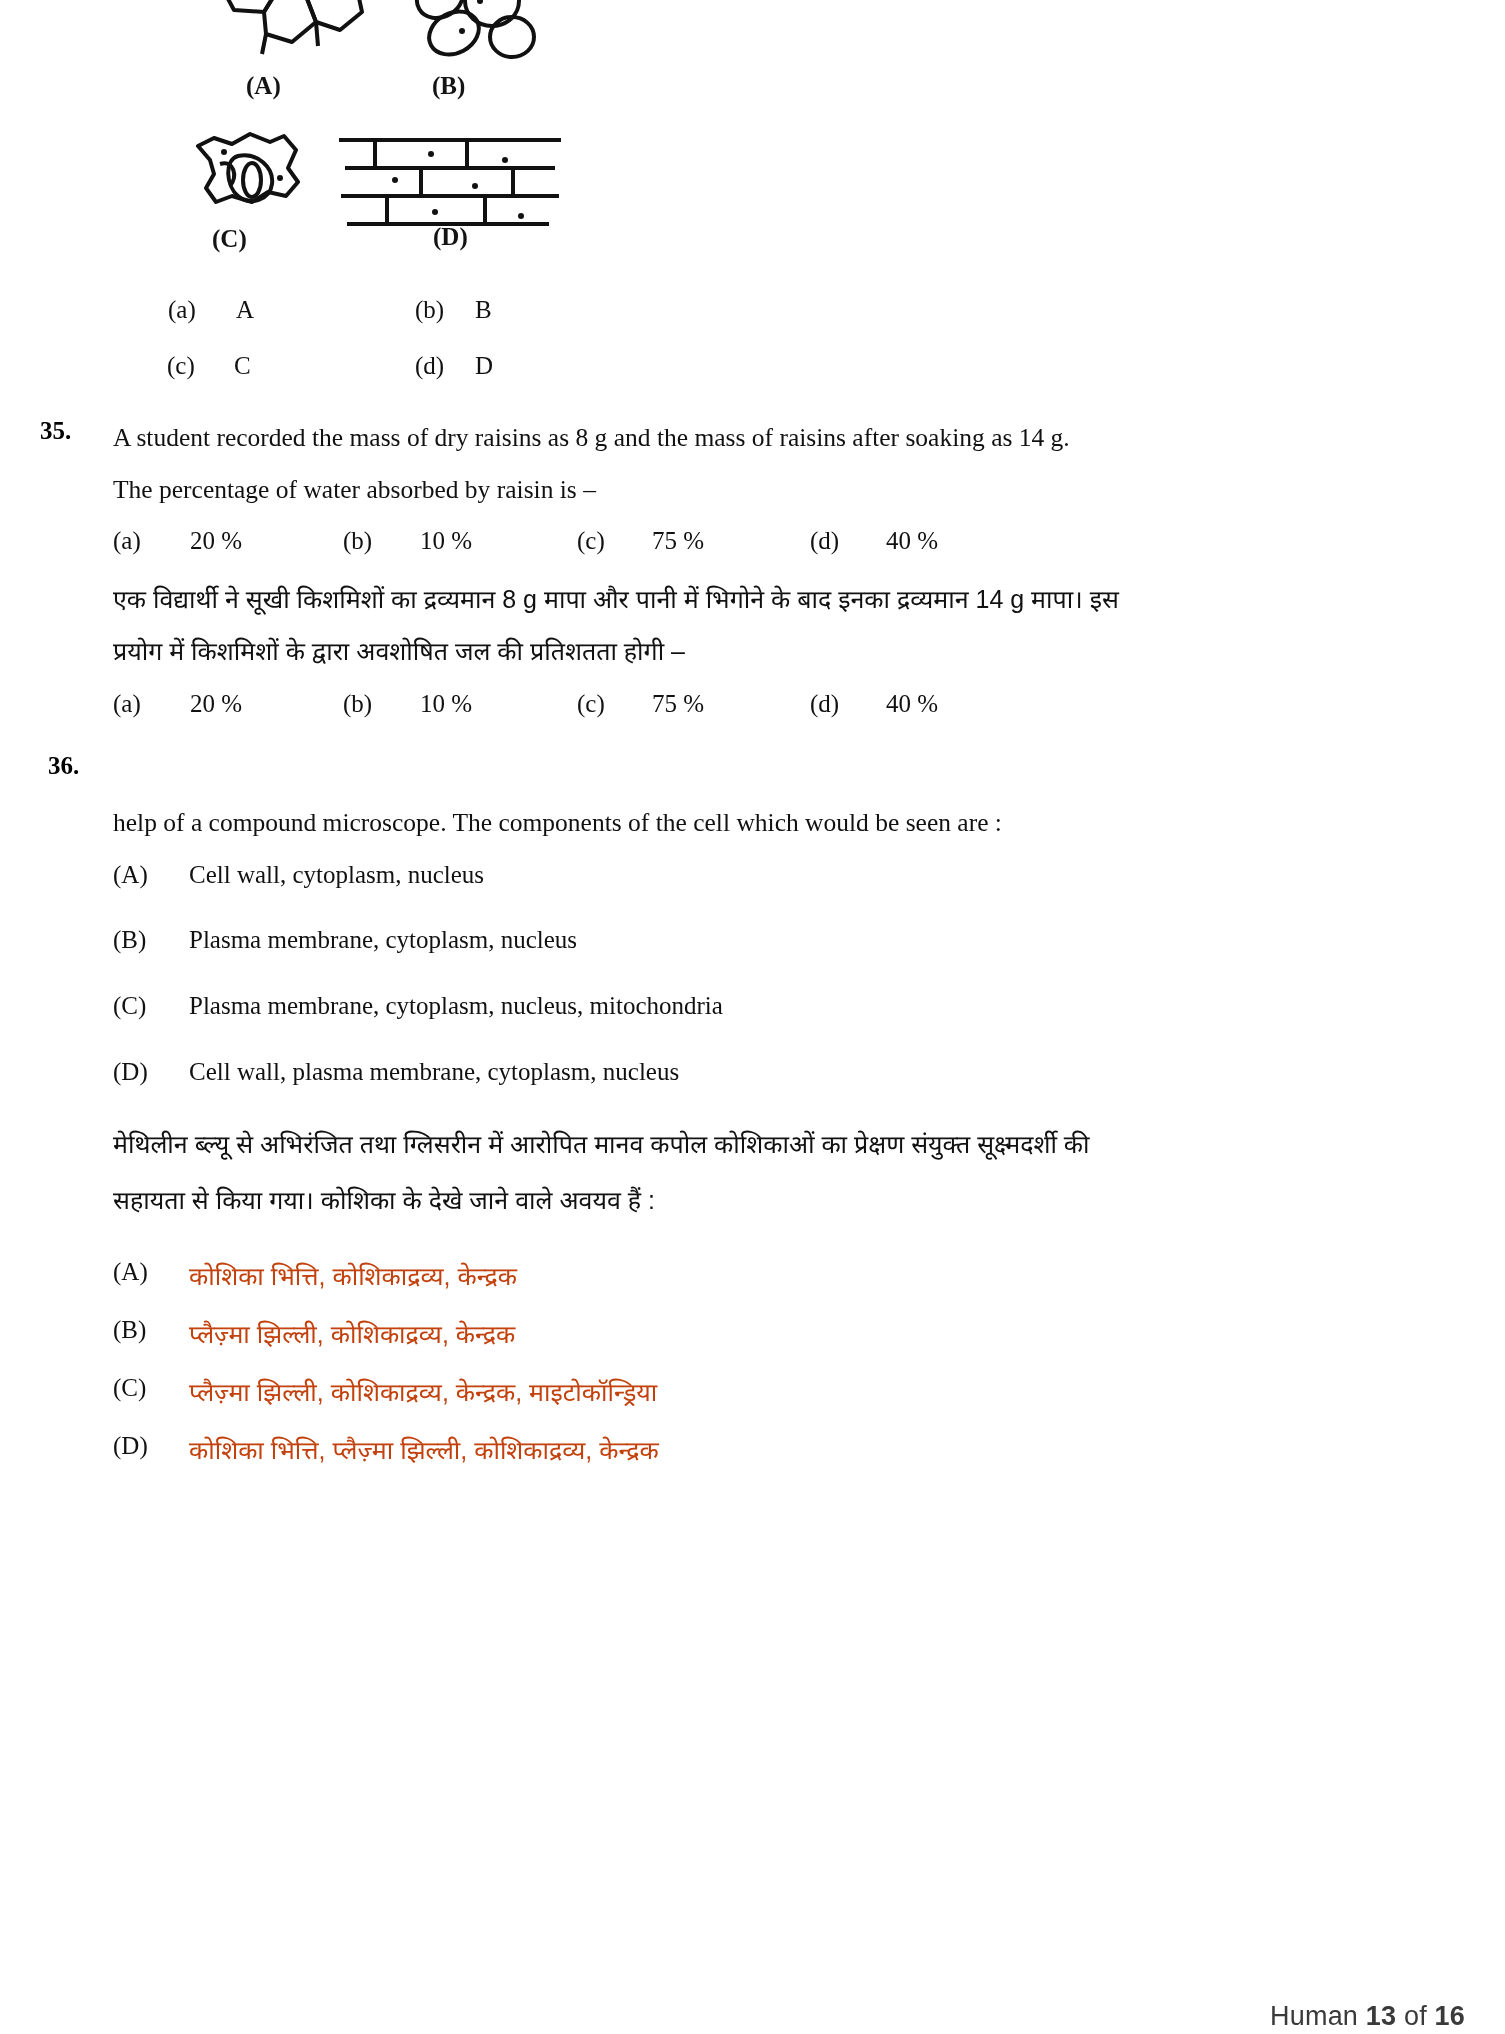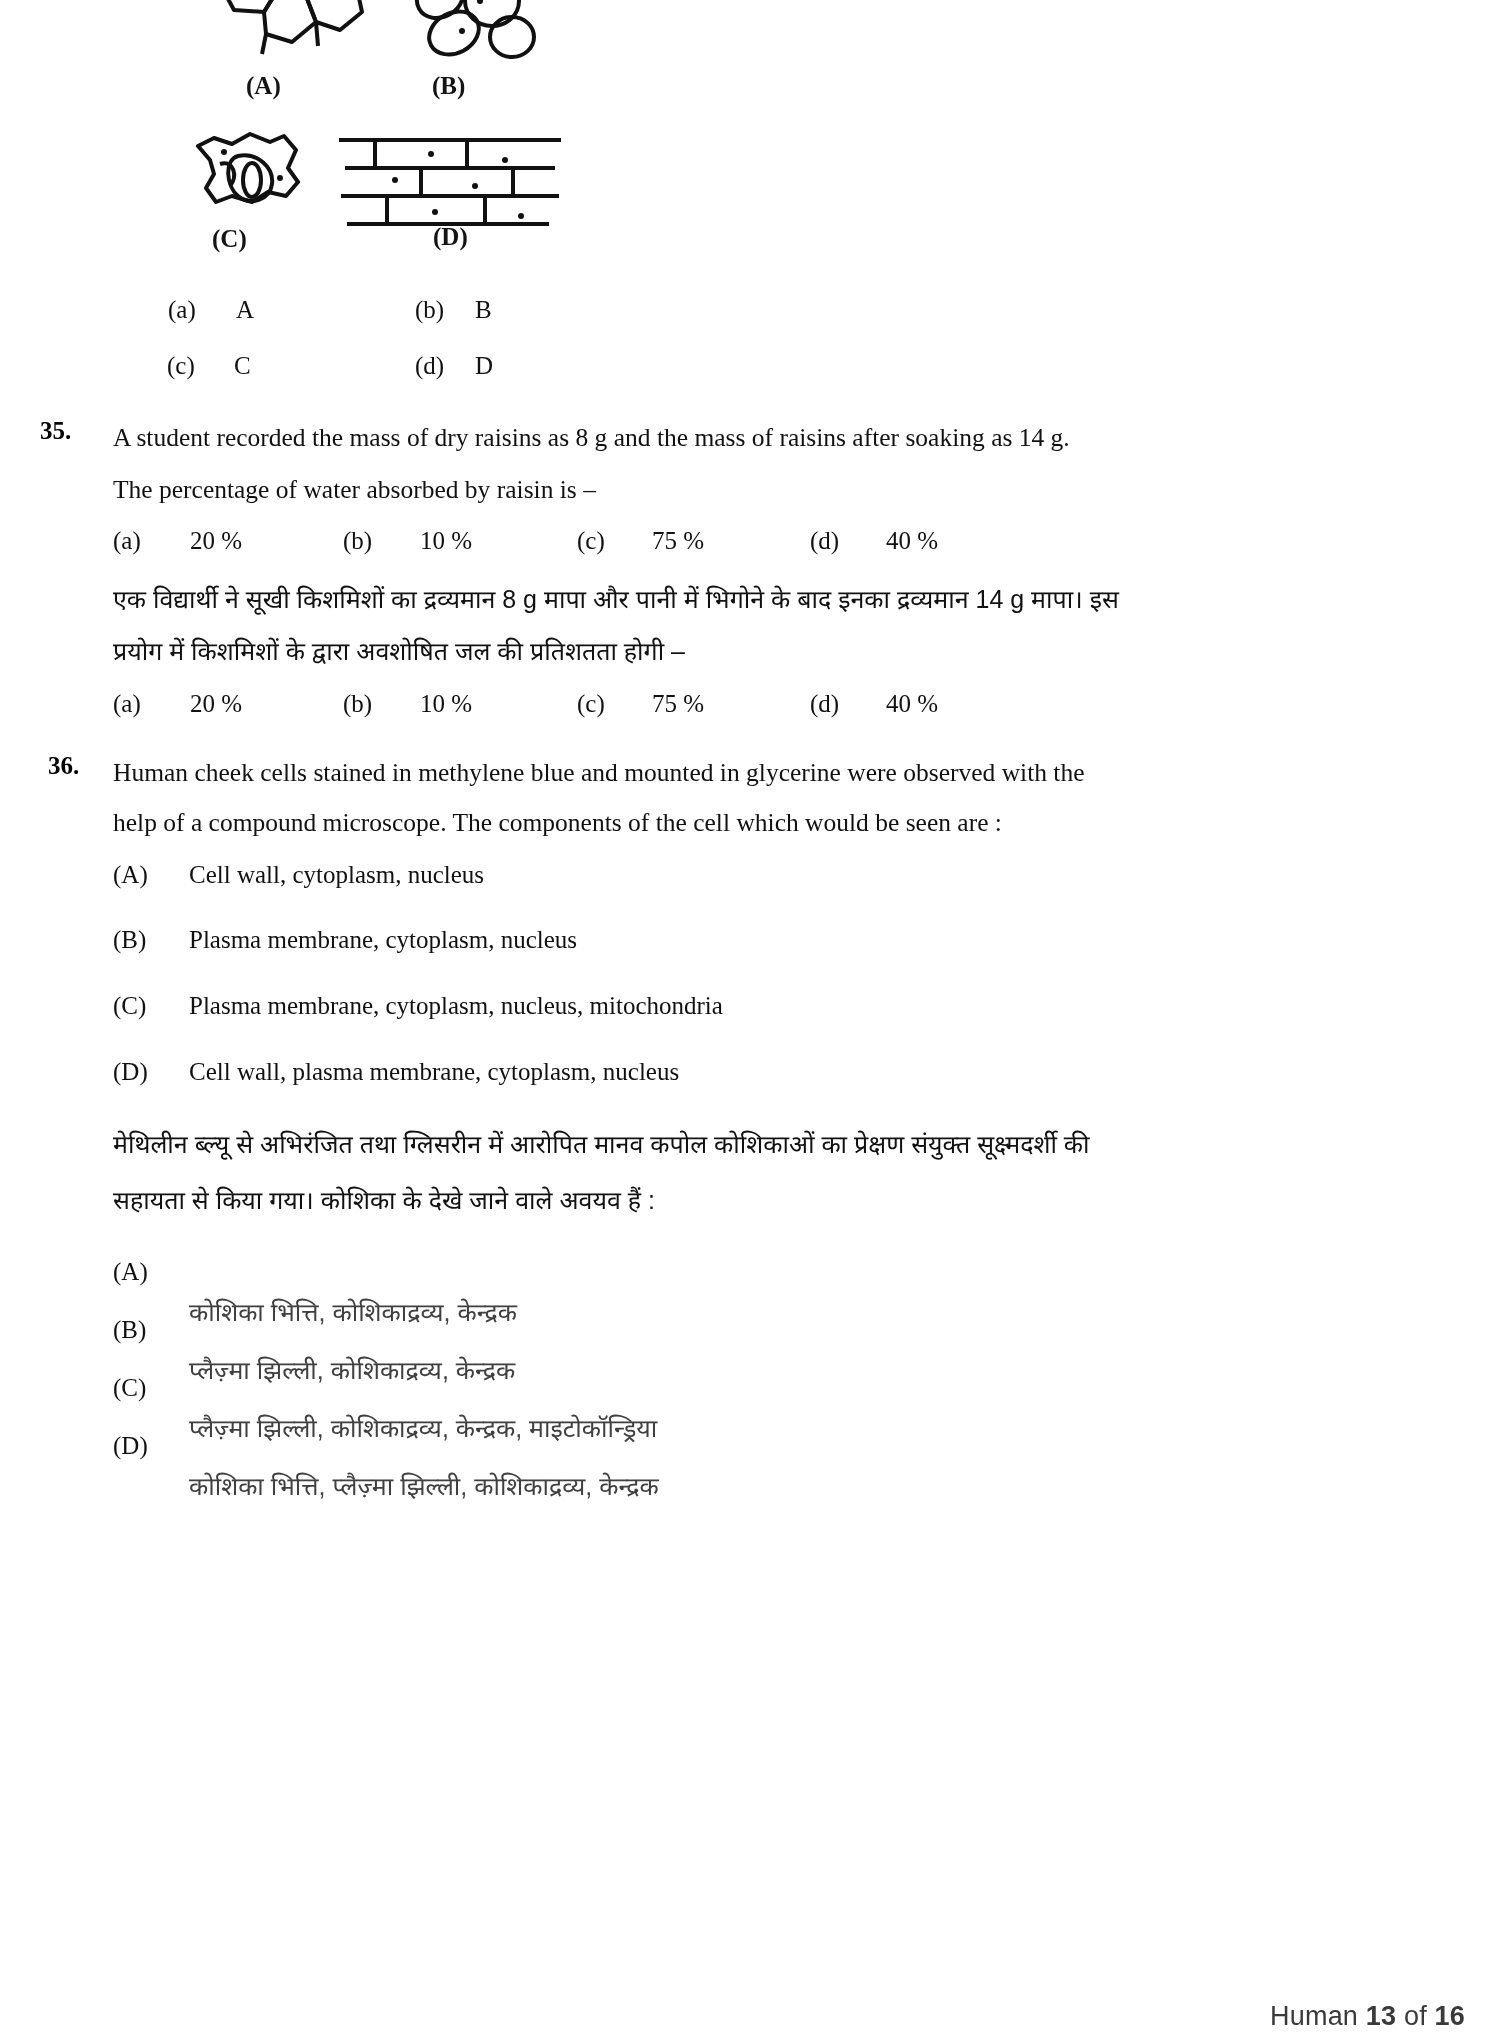--- a/index.html
+++ b/index.html
@@ -79,22 +79,21 @@
   .opt-val {
     position: absolute;
     font-size: 25px;
     font-family: "Liberation Serif", serif;
     color: #111;
   }
   .opt-val-hi {
     position: absolute;
     font-size: 25px;
     font-family: "Liberation Sans", sans-serif;
-    color: #404040;
-    margin-top: 36px;
+    color: #c2410c;
   }
   .footer {
     position: absolute;
     right: 40px;
     bottom: 2px;
     font-family: "Liberation Sans", sans-serif;
     font-size: 27px;
     color: #3a3a3a;
     letter-spacing: .2px;
   }
@@ -213,21 +212,20 @@
   <div class="opt-letter" style="left:113px; top:690px;">(a)</div>
   <div class="opt-val" style="left:190px; top:690px;">20 %</div>
   <div class="opt-letter" style="left:343px; top:690px;">(b)</div>
   <div class="opt-val" style="left:420px; top:690px;">10 %</div>
   <div class="opt-letter" style="left:577px; top:690px;">(c)</div>
   <div class="opt-val" style="left:652px; top:690px;">75 %</div>
   <div class="opt-letter" style="left:810px; top:690px;">(d)</div>
   <div class="opt-val" style="left:886px; top:690px;">40 %</div>
 
   <div class="qnum" style="left:48px; top:752px;">36.</div>
-  <div class="qtext" style="left:113px; top:750px; width:1015px;">Human cheek cells stained in methylene blue and mounted in glycerine were observed with the</div>
   <div class="qtext" style="left:113px; top:800px; width:1015px;">help of a compound microscope.  The components of the cell which would be seen are :</div>
 
   <div class="opt-letter" style="left:113px; top:861px;">(A)</div>
   <div class="opt-val" style="left:189px; top:861px;">Cell wall, cytoplasm, nucleus</div>
 
   <div class="opt-letter" style="left:113px; top:926px;">(B)</div>
   <div class="opt-val" style="left:189px; top:926px;">Plasma membrane, cytoplasm, nucleus</div>
 
   <div class="opt-letter" style="left:113px; top:992px;">(C)</div>
   <div class="opt-val" style="left:189px; top:992px;">Plasma membrane, cytoplasm, nucleus, mitochondria</div>

